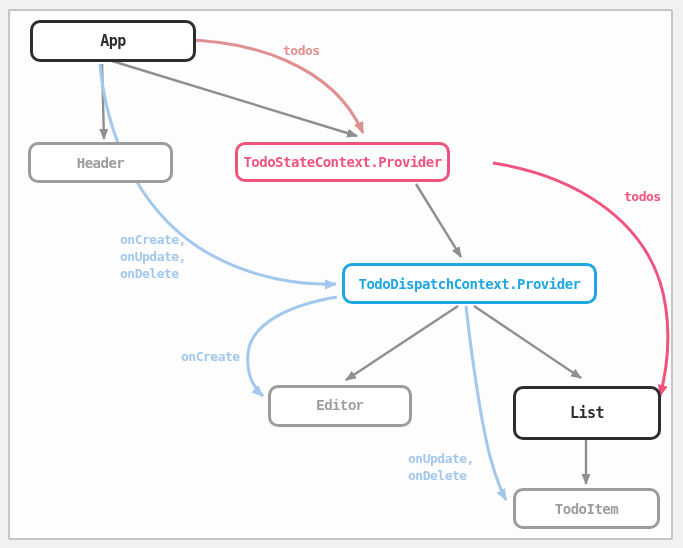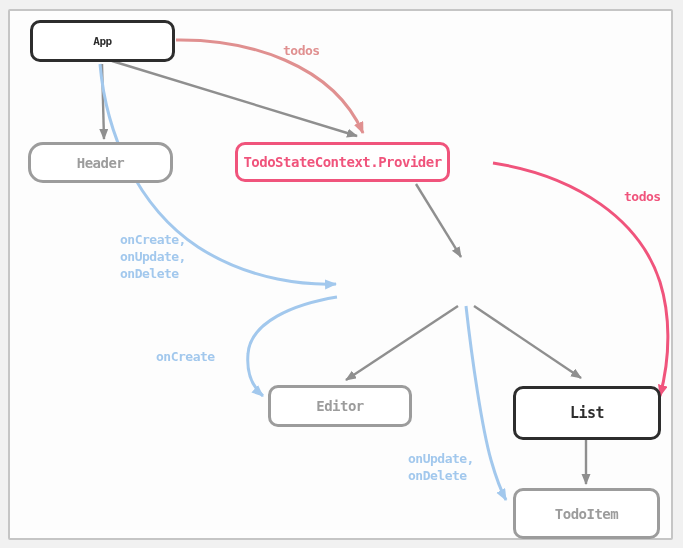--- a/index.html
+++ b/index.html
@@ -20,36 +20,36 @@
   .edge.pink{stroke:var(--pink);stroke-width:3;}
   .edge.lblue{stroke:var(--light-blue);stroke-width:3;}
   .mk-gray{fill:var(--gray-arrow);} .mk-salmon{fill:var(--salmon);}
   .mk-pink{fill:var(--pink);} .mk-lblue{fill:var(--light-blue);}
   .node{position:absolute;display:flex;align-items:center;justify-content:center;
     background:#fff;border-radius:10px;font-weight:bold;font-size:14px;letter-spacing:-0.5px;}
   .node.black{border:3px solid var(--black-node);color:var(--black-node);}
   .node.gray{border:3px solid var(--gray-node);color:var(--gray-node);}
   .node.pink{border:3px solid var(--pink);color:var(--pink);}
   .node.blue{border:3px solid var(--blue);color:var(--blue);}
-  .n-app{left:30px;top:20px;width:145px;height:42px;font-size:11px;}
-  .n-header{left:28px;top:142px;width:145px;height:41px;border-radius:15px;}
+  .n-app{left:30px;top:20px;width:166px;height:42px;font-size:15px;}
+  .n-header{left:28px;top:142px;width:145px;height:41px;}
   .n-state{left:235px;top:142px;width:215px;height:40px;}
   .n-dispatch{left:342px;top:263px;width:255px;height:41px;}
-  .n-editor{left:268px;top:385px;width:144px;height:42px;}
+  .n-editor{left:268px;top:385px;width:144px;height:42px;font-family:Liberation Mono, monospace;}
   .n-list{left:513px;top:386px;width:148px;height:54px;font-size:15px;}
-  .n-todoitem{left:513px;top:488px;width:147px;height:51px;}
+  .n-todoitem{left:513px;top:488px;width:147px;height:41px;}
   .edge-label{position:absolute;font-weight:bold;font-size:13px;letter-spacing:-0.5px;
     white-space:pre-line;line-height:17px;}
   .edge-label.salmon{color:var(--salmon);}
   .edge-label.pink{color:var(--pink);}
   .edge-label.lblue{color:var(--light-blue);}
   .l-todos-top{left:283px;top:42px;}
   .l-todos-right{left:624px;top:188px;}
   .l-cud{left:120px;top:231px;}
-  .l-oncreate{left:156px;top:348px;}
+  .l-oncreate{left:181px;top:348px;}
   .l-ud{left:408px;top:450px;}
 </style>
 </head>
 <body>
 
 <div class="stage">
   <div class="frame"></div>
 
   <svg class="edges" viewBox="0 0 683 548">
     <defs>
@@ -83,20 +83,23 @@
 
   <div class="node black n-app">
     <span>App</span>
   </div>
   <div class="node gray n-header">
     <span>Header</span>
   </div>
   <div class="node pink n-state">
     <span>TodoStateContext.Provider</span>
   </div>
+  <div class="node blue n-dispatch">
+    <span>TodoDispatchContext.Provider</span>
+  </div>
   <div class="node gray n-editor">
     <span>Editor</span>
   </div>
   <div class="node black n-list">
     <span>List</span>
   </div>
   <div class="node gray n-todoitem">
     <span>TodoItem</span>
   </div>
 

